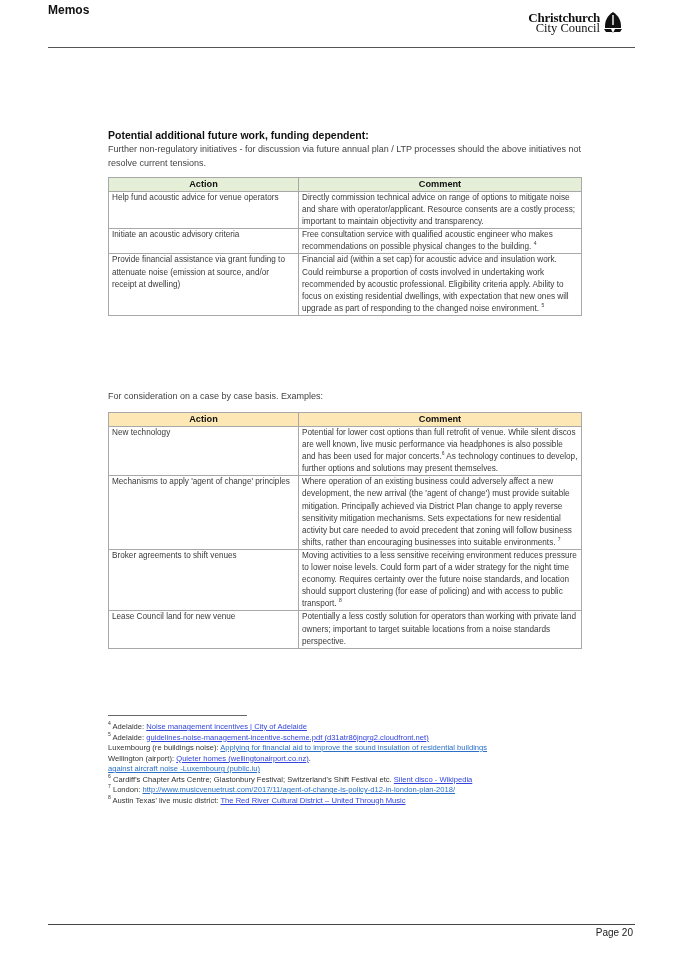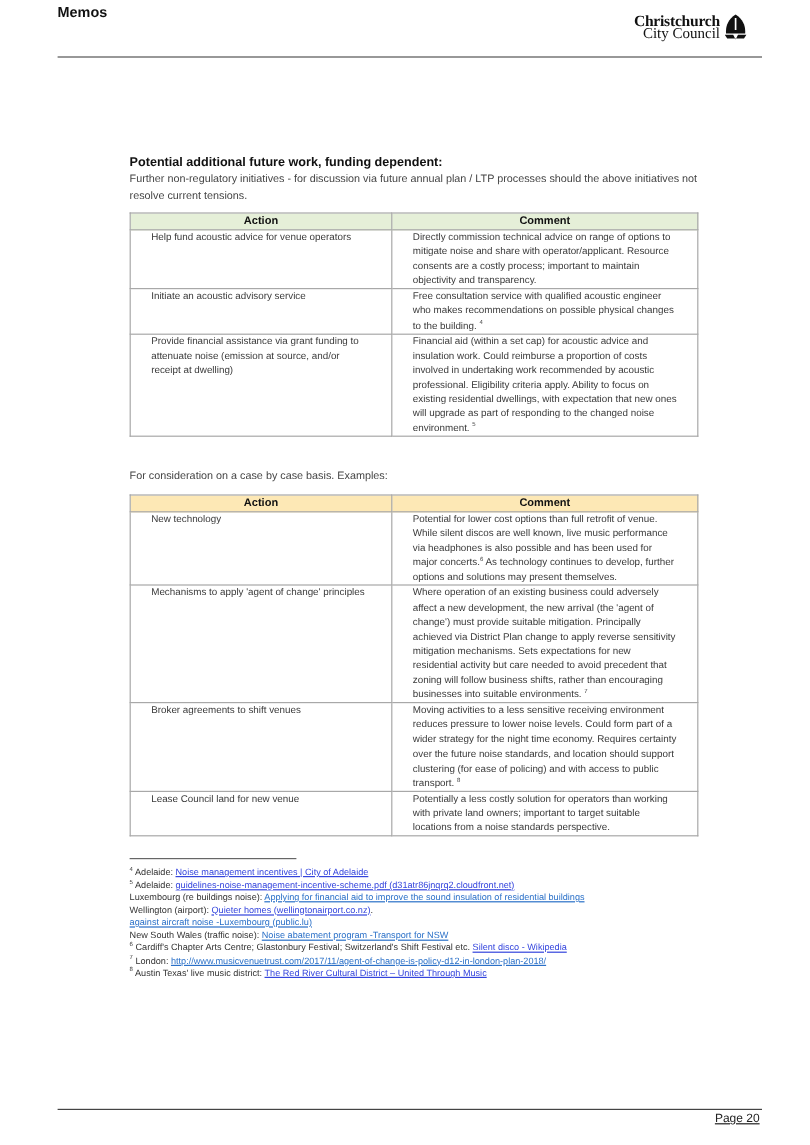--- a/index.html
+++ b/index.html
@@ -22,41 +22,41 @@
     .logo-icon { margin-left: 3px; width: 20px; height: 24px; }
     .hdr-rule {
       position: absolute; left: 48px; right: 40px; top: 47px; height: 1px; background: #555;
     }
     .section { position: absolute; left: 108px; width: 474px; margin-top: 12px; }
     .sec-title { font-size: 10.5px; font-weight: bold; color: #111; margin: 0; }
     .sec-desc { font-size: 9px; line-height: 14px; color: #444; margin: 1px 0 0 0; }
     table {
       border-collapse: collapse; width: 474px; font-size: 8.2px; line-height: 12.1px; color: #3a3a3a;
     }
-    th, td { border: 1px solid #a8a8a8; vertical-align: top; text-align: left; padding: 0 17px; }
+    th, td { border: 1px solid #a8a8a8; vertical-align: top; text-align: left; padding: 0 3px; }
     th { text-align: center; font-weight: bold; font-size: 9.2px; color: #111; line-height: 13px; }
     td.a { width: 183px; }
     sup { font-size: 5px; vertical-align: super; line-height: 0; }
     .t-green th { background: #e5efd8; }
     .t-yellow th { background: #fde8b5; }
     .fn-rule {
       position: absolute; left: 108px; top: 715px; width: 139px; height: 1px; background: #666;
     }
     .footnotes {
       position: absolute; left: 108px; top: 722px; width: 480px;
       font-size: 7.6px; line-height: 10.5px; color: #333;
     }
     .footnotes a { color: #3344dd; text-decoration: underline; }
     .footnotes a.blue2 { color: #2a70c8; }
     .footnotes div { white-space: nowrap; }
     .ftr-rule {
       position: absolute; left: 48px; right: 40px; top: 924px; height: 1px; background: #444;
     }
     .page-num {
-      position: absolute; right: 42px; top: 927px; font-size: 10px; color: #222; text-decoration: underline;
+      position: absolute; right: 42px; top: 927px; font-size: 10px; color: #222;
     }
   </style>
 </head>
 <body>
 
 <div class="hdr-title">Memos</div>
 <div class="logo">
   <div class="logo-text">
     <div class="l1">Christchurch</div>
     <div class="l2">City Council</div>
@@ -78,21 +78,21 @@
         <th>Action</th>
         <th>Comment</th>
       </tr>
     </thead>
     <tbody>
       <tr>
         <td class="a">Help fund acoustic advice for venue operators</td>
         <td><span>Directly commission technical advice on range of options to mitigate noise and share with operator/applicant. Resource consents are a costly process; important to maintain objectivity and transparency.</span></td>
       </tr>
       <tr>
-        <td class="a">Initiate an acoustic advisory service</td>
+        <td class="a">Initiate an acoustic advisory criteria</td>
         <td><span>Free consultation service with qualified acoustic engineer who makes recommendations on possible physical changes to the building.</span> <sup>4</sup></td>
       </tr>
       <tr>
         <td class="a">Provide financial assistance via grant funding to attenuate noise (emission at source, and/or receipt at dwelling)</td>
         <td><span>Financial aid (within a set cap) for acoustic advice and insulation work. Could reimburse a proportion of costs involved in undertaking work recommended by acoustic professional. Eligibility criteria apply. Ability to focus on existing residential dwellings, with expectation that new ones will upgrade as part of responding to the changed noise environment.</span> <sup>5</sup></td>
       </tr>
     </tbody>
   </table>
 </div>
 
@@ -126,20 +126,19 @@
   </table>
 </div>
 
 <div class="fn-rule"></div>
 <div class="footnotes">
   <div><sup>4</sup> <span>Adelaide: </span><a>Noise management incentives | City of Adelaide</a></div>
   <div><sup>5</sup> <span>Adelaide: </span><a>guidelines-noise-management-incentive-scheme.pdf (d31atr86jnqrq2.cloudfront.net)</a></div>
   <div><span>Luxembourg (re buildings noise): </span><a class="blue2">Applying for financial aid to improve the sound insulation of residential buildings</a></div>
   <div><span>Wellington (airport): </span><a>Quieter homes (wellingtonairport.co.nz)</a><span>.</span></div>
   <div><a class="blue2">against aircraft noise -Luxembourg (public.lu)</a></div>
-  <div><span>New South Wales (traffic noise): </span><a class="blue2">Noise abatement program -Transport for NSW</a></div>
   <div><sup>6</sup> <span>Cardiff's Chapter Arts Centre; Glastonbury Festival; Switzerland's Shift Festival etc. </span><a>Silent disco - Wikipedia</a></div>
   <div><sup>7</sup> <span>London: </span><a class="blue2">http://www.musicvenuetrust.com/2017/11/agent-of-change-is-policy-d12-in-london-plan-2018/</a></div>
   <div><sup>8</sup> <span>Austin Texas' live music district: </span><a>The Red River Cultural District – United Through Music</a></div>
 </div>
 
 <div class="ftr-rule"></div>
 <div class="page-num">Page 20</div>
 
 </body></html>

